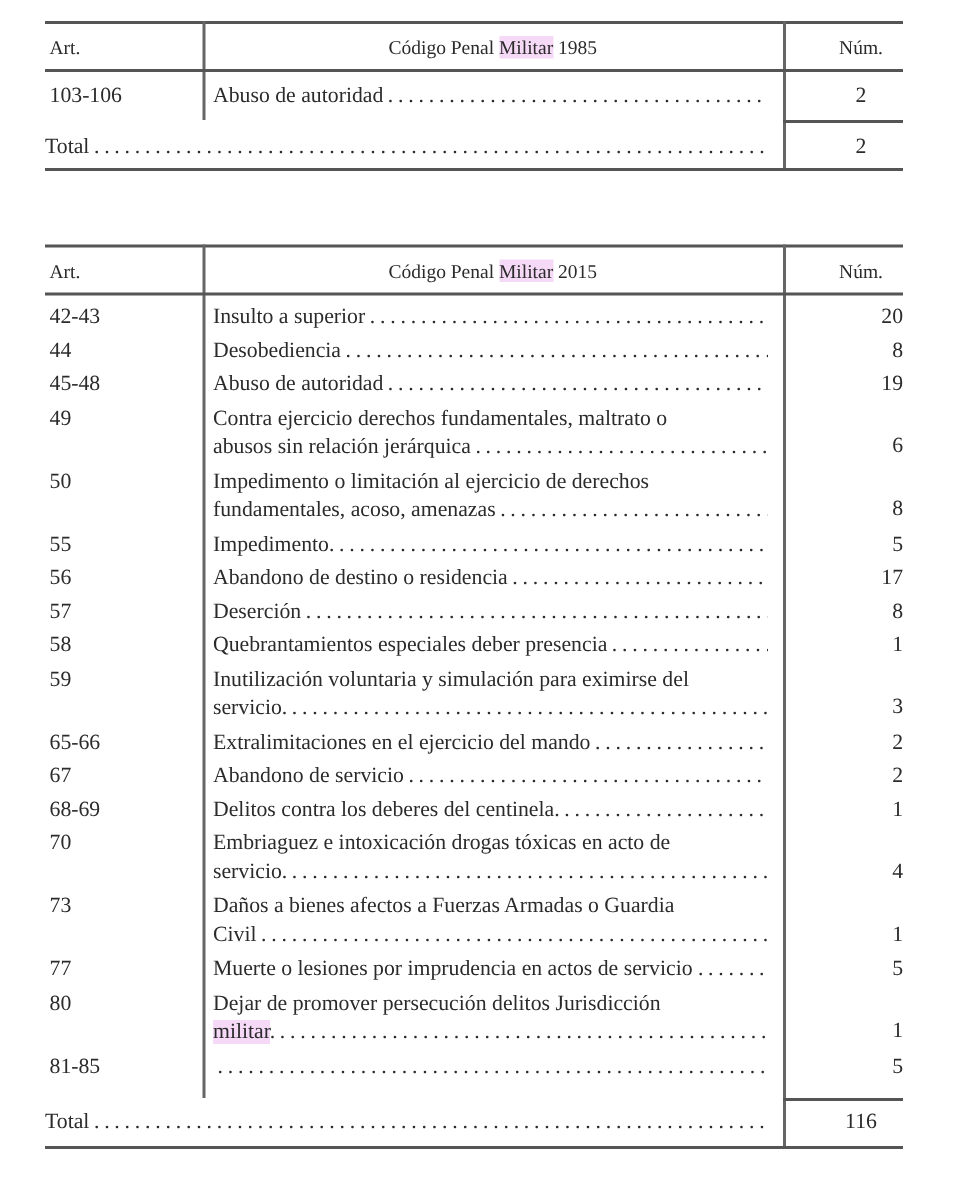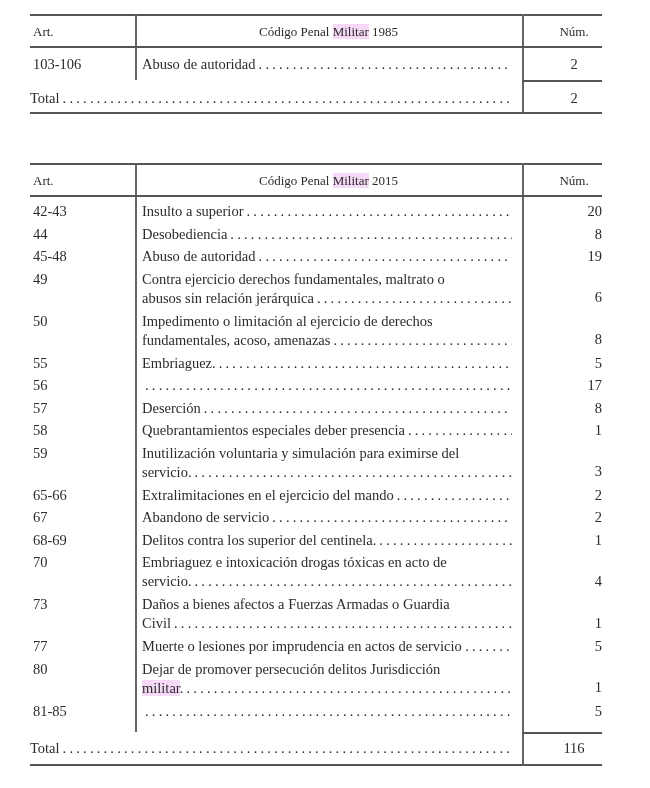--- a/index.html
+++ b/index.html
@@ -123,30 +123,31 @@
             <span class="txt">fundamentales, acoso, amenazas</span>
             <span class="dots">........................................................................................................................</span>
           </div>
         </div>
         <span class="num" style="top: 18.5px;">8</span>
       </div>
       <div class="row" style="top: 190.5px;">
         <span class="art">55</span>
         <div class="desc">
           <div class="line">
-            <span class="txt">Embriaguez.</span>
+            <span class="txt">Impedimento.</span>
             <span class="dots">........................................................................................................................</span>
           </div>
         </div>
         <span class="num" style="top: 0px;">5</span>
       </div>
       <div class="row" style="top: 213px;">
         <span class="art">56</span>
         <div class="desc">
           <div class="line">
+            <span class="txt">Abandono de destino o residencia</span>
             <span class="dots">........................................................................................................................</span>
           </div>
         </div>
         <span class="num" style="top: 0px;">17</span>
       </div>
       <div class="row" style="top: 235.5px;">
         <span class="art">57</span>
         <div class="desc">
           <div class="line">
             <span class="txt">Deserción</span>
@@ -195,21 +196,21 @@
             <span class="txt">Abandono de servicio</span>
             <span class="dots">........................................................................................................................</span>
           </div>
         </div>
         <span class="num" style="top: 0px;">2</span>
       </div>
       <div class="row" style="top: 367.5px;">
         <span class="art">68-69</span>
         <div class="desc">
           <div class="line">
-            <span class="txt">Delitos contra los superior del centinela.</span>
+            <span class="txt">Delitos contra los deberes del centinela.</span>
             <span class="dots">........................................................................................................................</span>
           </div>
         </div>
         <span class="num" style="top: 0px;">1</span>
       </div>
       <div class="row" style="top: 390px;">
         <span class="art">70</span>
         <div class="desc">
           <div class="line">
             <span class="txt">Embriaguez e intoxicación drogas tóxicas en acto de</span>

